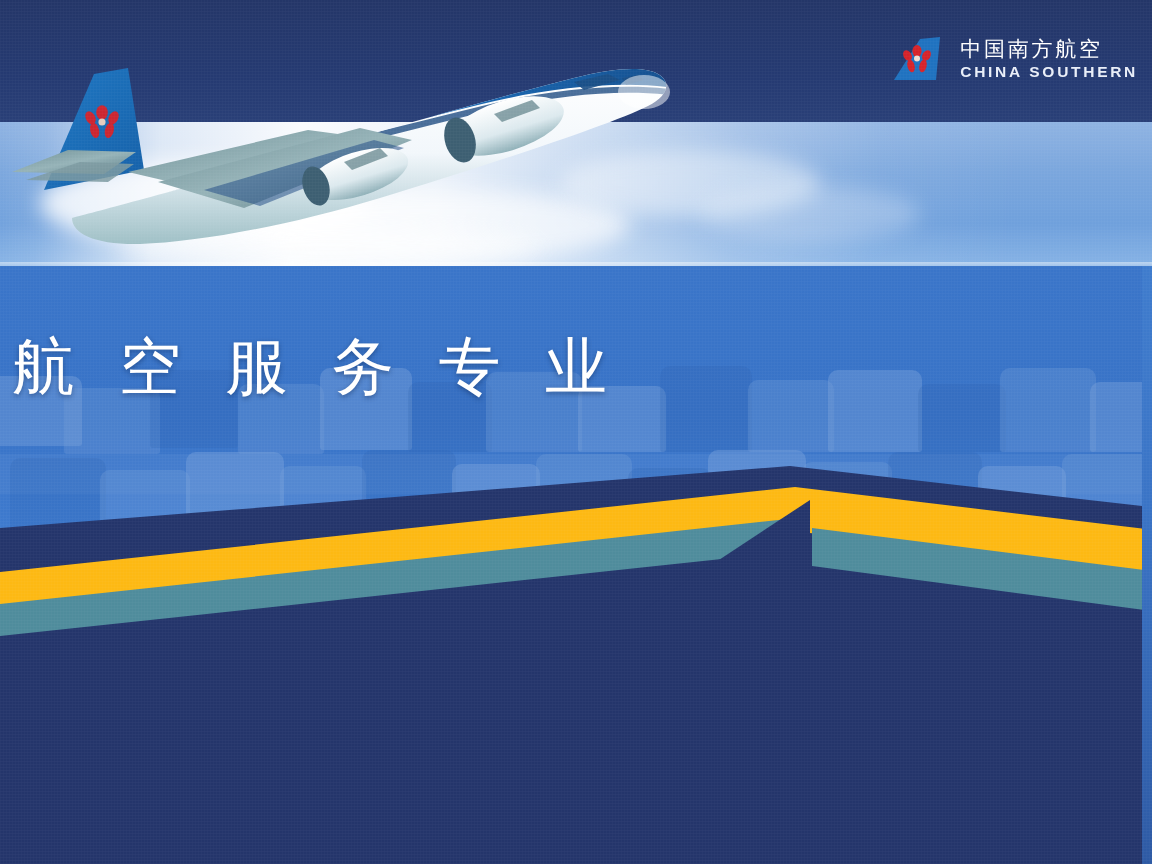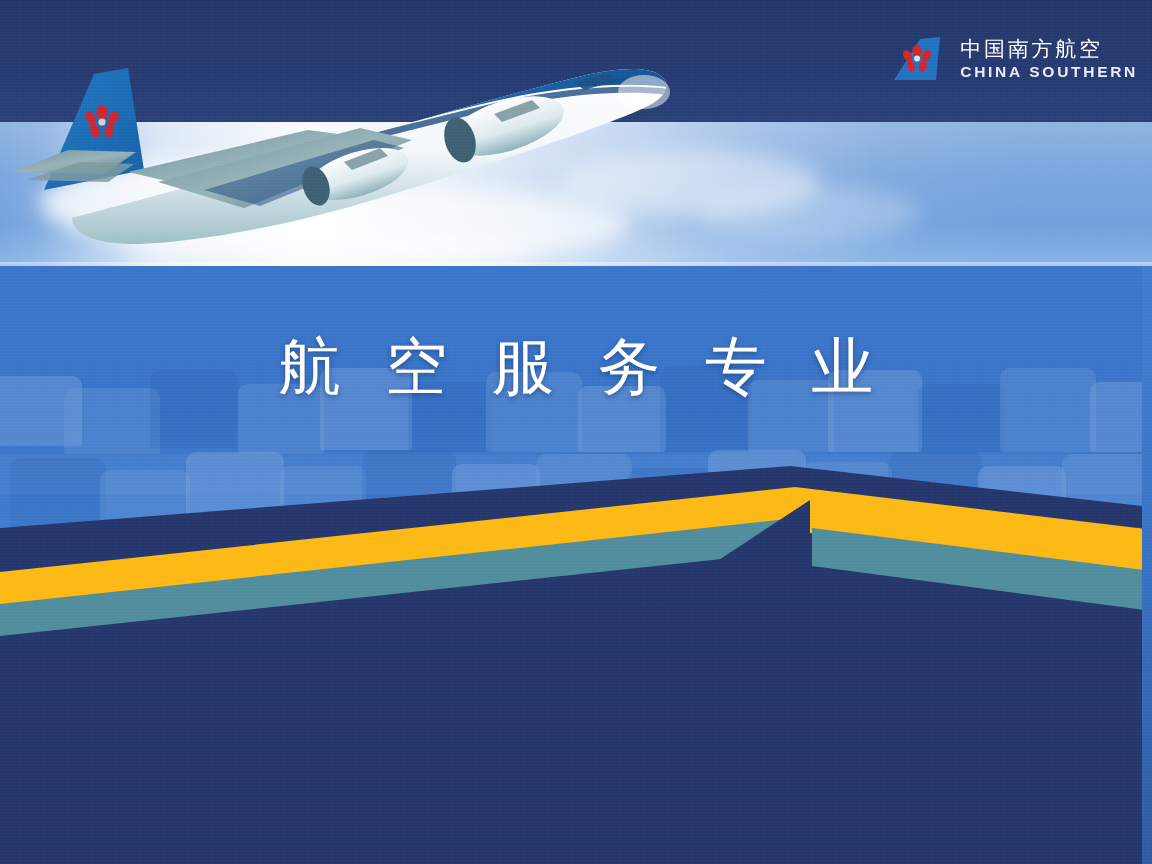--- a/index.html
+++ b/index.html
@@ -80,21 +80,20 @@
 
   
   .right-sliver{
     position:absolute;right:0;top:266px;width:10px;height:598px;
     background:linear-gradient(180deg,#3f7ccd 0%,#3a74c6 40%,#2e5aa4 100%);
   }
 
   
   .title{
     position:absolute;left:0;top:288px;width:1152px;
-    text-align:center;
     color:#ffffff;
     font-size:62px;
     line-height:1.18;
     letter-spacing:.20em;
     text-indent:.20em;
     font-weight:400;
     font-family:"DejaVu Sans","Liberation Sans",sans-serif;
     text-shadow:0 2px 5px rgba(12,35,80,.45);
     white-space:nowrap;
   }

